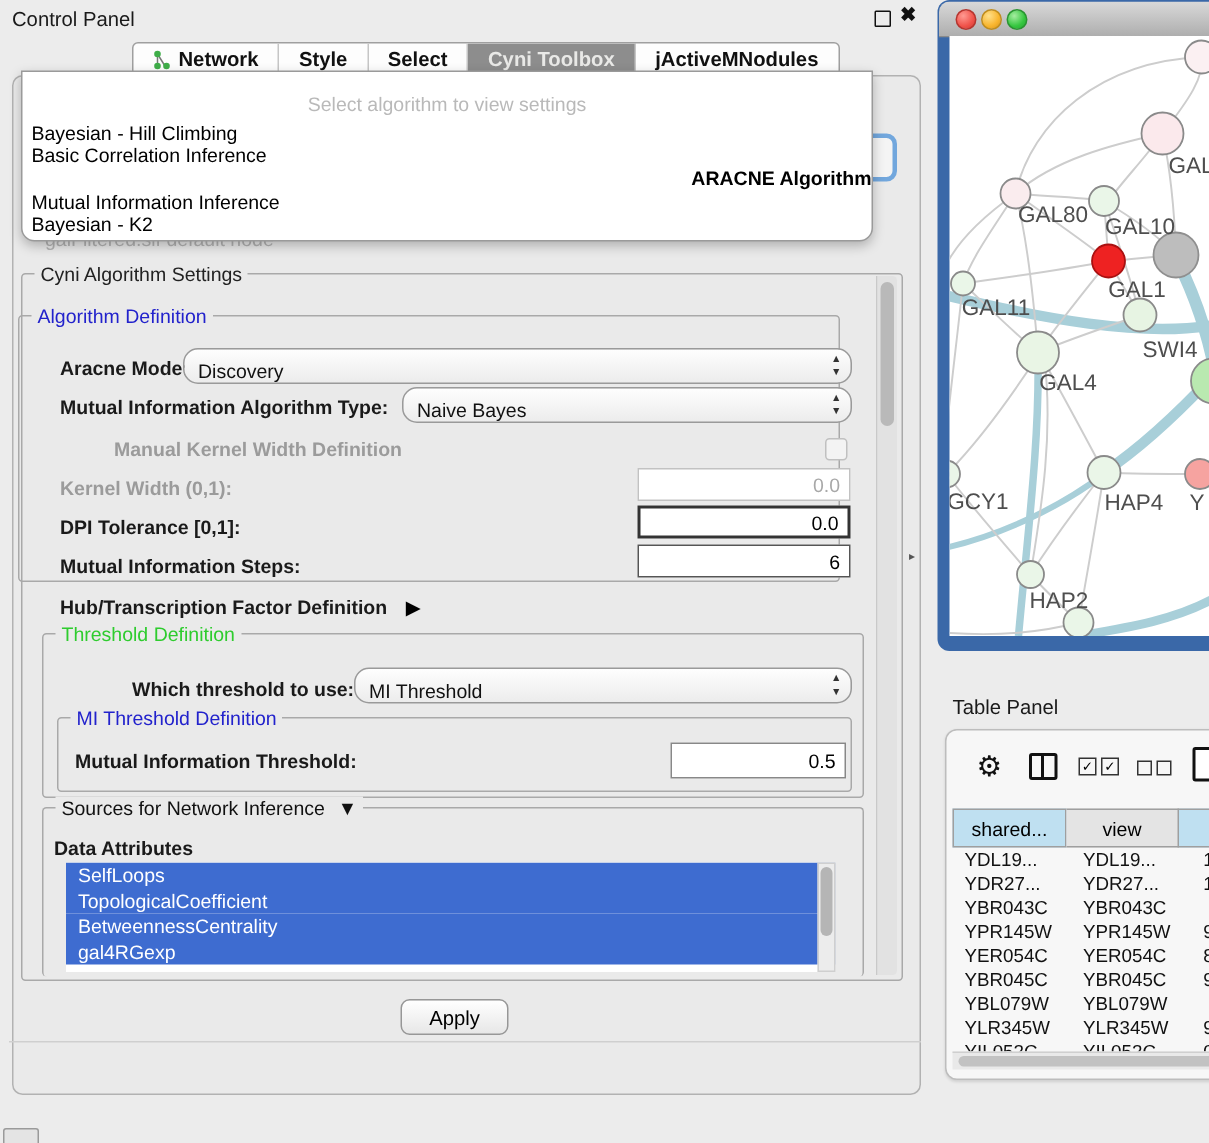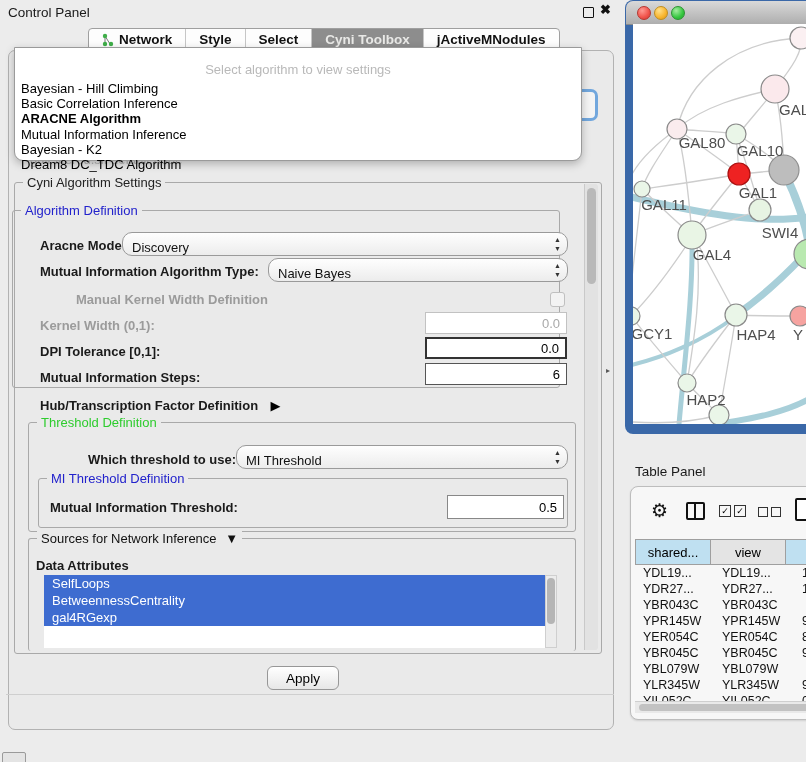--- a/index.html
+++ b/index.html
@@ -1,19 +1,19 @@
 <!DOCTYPE html>
 <html><head>
 <meta charset="utf-8">
 <style>
   html,body{margin:0;padding:0;background:#ececec;font-family:"Liberation Sans",sans-serif;}
   #app{position:relative;width:806px;height:762px;overflow:hidden;background:#ececec;}
   .abs{position:absolute;}
   .lbl{font-size:13px;color:#1a1a1a;white-space:nowrap;}
-  .b{font-weight:bold;}
+  .b{font-weight:bold;text-align:right;}
   .dis{color:#9b9b9b;}
   .fieldset{position:absolute;border:1px solid #a9a9a9;border-radius:3px;background:transparent;}
   .legend{position:absolute;top:-8px;left:8px;background:#eaeaea;padding:0 4px;font-size:13px;white-space:nowrap;}
   .combo{position:absolute;height:24px;border:1px solid #9a9a9a;border-radius:10px;
          background:linear-gradient(#fefefe,#ececec);display:flex;align-items:flex-end;
          font-size:13px;color:#111;padding-left:9px;box-sizing:border-box;}
   .combo .spin{position:absolute;right:6px;top:2px;font-size:7px;line-height:9px;color:#333;text-align:center;}
   .numfield{position:absolute;height:22px;background:#fff;box-sizing:border-box;
             font-size:13px;display:flex;align-items:center;justify-content:flex-end;padding-right:6px;}
   .tabstrip{position:absolute;display:flex;align-items:stretch;background:#fdfdfd;
@@ -74,21 +74,20 @@
     <div class="abs dis" style="left:30px;top:152px;font-size:13px;z-index:3;color:#b3b3b3;">galFiltered.sif default node</div>
 
     <div class="abs" style="left:14px;top:47px;width:566px;height:112px;background:#fff;border:1px solid #9a9a9a;
                 border-radius:0 0 9px 9px;box-shadow:0 3px 8px rgba(0,0,0,0.25);z-index:10;">
       <div style="height:19px;text-align:center;font-size:13px;color:#b9b9b9;padding-top:14px;">Select algorithm to view settings</div>
       <div class="ddi">Bayesian - Hill Climbing</div>
       <div class="ddi">Basic Correlation Inference</div>
       <div class="ddi b">ARACNE Algorithm</div>
       <div class="ddi">Mutual Information Inference</div>
       <div class="ddi">Bayesian - K2</div>
-      <div class="ddi">Dream8 DC_TDC Algorithm</div>
     </div>
 
     <div class="fieldset" style="left:14px;top:182px;width:586px;height:470px;">
       <span class="legend" style="color:#222;">Cyni Algorithm Settings</span>
     </div>
 
     <div class="abs" style="left:584px;top:184px;width:13px;height:466px;background:#e2e2e2;border-left:1px solid #c9c9c9;border-radius:0 3px 3px 0;">
       <div style="position:absolute;left:2px;top:4px;width:9px;height:96px;background:#b9b9b9;border-radius:5px;"></div>
     </div>
 
@@ -152,20 +151,21 @@
     <div class="fieldset" style="left:28px;top:538px;width:546px;height:112px;border-bottom:none;">
       <span class="legend" style="color:#111;">
         <span>Sources for Network Inference</span>
         <span style="margin-left:5px;">▼</span>
       </span>
     </div>
     <span class="abs lbl b" style="left:36px;top:558px;">Data Attributes</span>
 
     <div class="abs" style="left:44px;top:575px;width:513px;height:73px;background:#fff;overflow:hidden;">
       <div class="li-sel">SelfLoops</div>
+      <div class="li-sel">TopologicalCoefficient</div>
       <div class="li-sel">BetweennessCentrality</div>
       <div class="li-sel">gal4RGexp</div>
     </div>
     <div class="abs" style="left:545px;top:575px;width:12px;height:73px;background:#ececec;border:1px solid #cfcfcf;box-sizing:border-box;">
       <div style="position:absolute;left:1px;top:2px;width:8px;height:46px;background:#b5b5b5;border-radius:4px;"></div>
     </div>
 
     <button class="abs" style="left:267px;top:666px;width:72px;height:24px;border:1px solid #979797;border-radius:6px;
                    background:linear-gradient(#ffffff,#e7e7e7);font-size:13.5px;font-family:'Liberation Sans',sans-serif;">
       <span>Apply</span>

